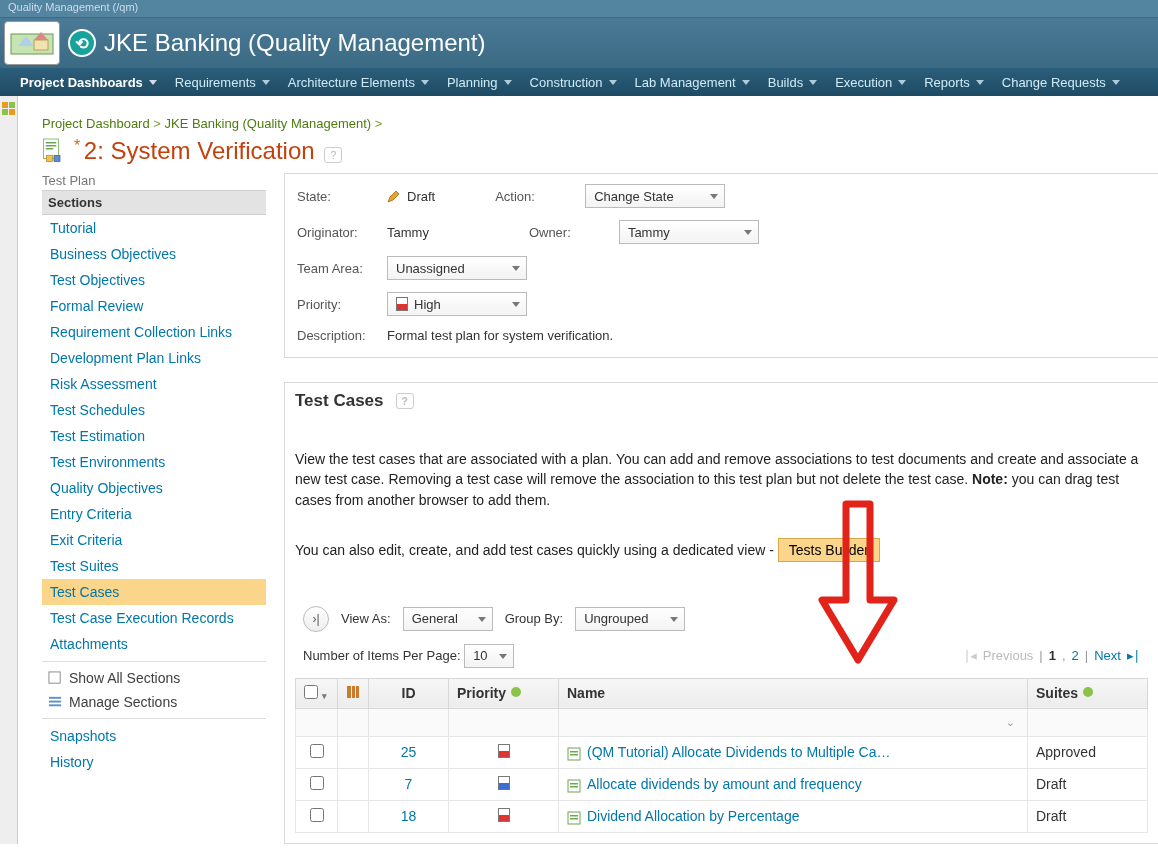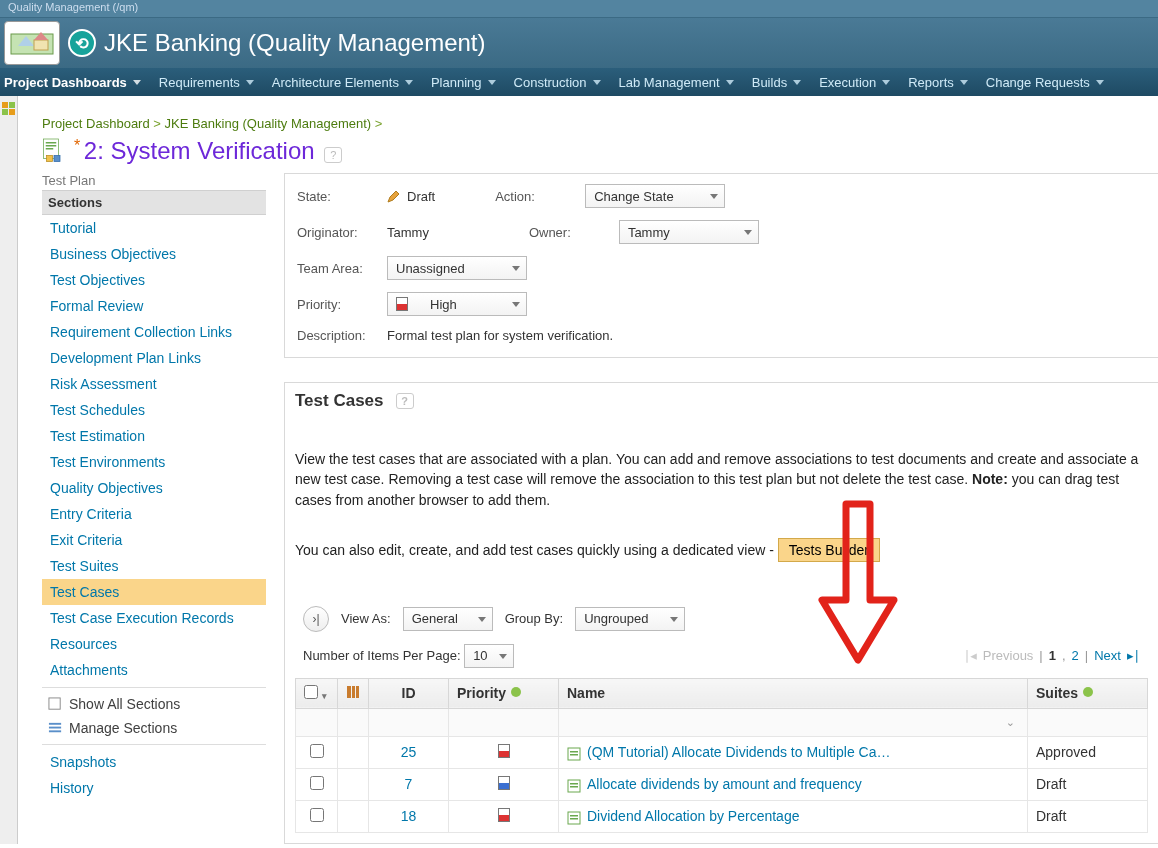--- a/index.html
+++ b/index.html
@@ -9,42 +9,42 @@
   
   .top-titlebar { background: #5384a0; color: #cde; height: 18px; font-size: 11px; padding: 1px 8px; border-bottom: 1px solid #3b6a84; }
 
   
   .banner { background: linear-gradient(#4a7a96, #3b6a84); height: 50px; display: flex; align-items: center; padding: 2px 4px; gap: 8px; }
   .home-icon-box { width: 56px; height: 44px; background: #fff; border-radius: 4px; display: flex; align-items: center; justify-content: center; border: 1px solid #999; }
   .logo-circle { width: 28px; height: 28px; border-radius: 50%; background: #17a39b; color: #fff; display: flex; align-items: center; justify-content: center; font-size: 16px; font-weight: bold; border: 2px solid #fff; }
   .banner-title { color: #fff; font-size: 24px; font-weight: normal; }
 
   
-  .main-nav { background: linear-gradient(#2b5e7b, #1e4a63); height: 28px; display: flex; align-items: center; padding: 0 4px; gap: 18px; }
+  .main-nav { background: linear-gradient(#2b5e7b, #1e4a63); height: 28px; display: flex; align-items: center; padding: 0 20px; gap: 18px; }
   .main-nav .nav-item { color: #cfeaf7; font-size: 13px; cursor: pointer; display: flex; align-items: center; gap: 4px; }
   .main-nav .nav-item.active { color: #fff; font-weight: bold; }
   .chev { width: 0; height: 0; border-left: 4px solid transparent; border-right: 4px solid transparent; border-top: 5px solid currentColor; margin-left: 2px; opacity: .8; }
 
   
   .layout { display: flex; }
   .mini-rail { width: 18px; background: #eee; border-right: 1px solid #ccc; padding-top: 6px; display: flex; flex-direction: column; align-items: center; }
   .mini-rail-icon { width: 14px; height: 14px; display: grid; grid-template-columns: 6px 6px; grid-template-rows: 6px 6px; gap: 1px; cursor: pointer; }
   .mini-rail-icon span:nth-child(1){background:#e79d1b;} .mini-rail-icon span:nth-child(2){background:#8bc34a;} .mini-rail-icon span:nth-child(3){background:#8bc34a;} .mini-rail-icon span:nth-child(4){background:#e79d1b;}
 
   .content { flex: 1; padding: 20px 0 0 24px; }
 
   
   .breadcrumb { color: #7aa22e; font-size: 13px; margin-bottom: 6px; }
   .breadcrumb a { color: #4d7c0f; }
 
   
   .title-row { display: flex; align-items: flex-start; gap: 8px; margin-bottom: 8px; }
   .doc-icon { width: 24px; height: 28px; }
   .asterisk { color: #e06500; font-size: 16px; vertical-align: top; }
-  .page-title { font-size: 24px; font-weight: normal; color: #6d28d9; }
+  .page-title { font-size: 24px; font-weight: normal; color: #c2410c; }
   .help-badge { width: 18px; height: 16px; border: 1px solid #ccc; border-radius: 3px; color: #bbb; font-size: 11px; display: inline-flex; align-items: center; justify-content: center; margin-left: 6px; cursor: pointer; }
 
   
   .split { display: flex; gap: 18px; margin-top: 4px; }
   .left-col { width: 224px; }
   .tp-label { color: #777; font-size: 13px; margin-bottom: 2px; }
   .sections-header { background: #e3e3e3; font-weight: bold; padding: 4px 6px; border-top: 1px solid #d0d0d0; border-bottom: 1px solid #d0d0d0; }
   .section-list { }
   .section-item { padding: 5px 8px; color: #0077aa; cursor: pointer; font-size: 14px; }
   .section-item.selected { background: #fad58a; color: #0077aa; }
@@ -206,21 +206,20 @@
             <div class="section-item">Risk Assessment</div>
             <div class="section-item">Test Schedules</div>
             <div class="section-item">Test Estimation</div>
             <div class="section-item">Test Environments</div>
             <div class="section-item">Quality Objectives</div>
             <div class="section-item">Entry Criteria</div>
             <div class="section-item">Exit Criteria</div>
             <div class="section-item">Test Suites</div>
             <div class="section-item selected">Test Cases</div>
             <div class="section-item">Test Case Execution Records</div>
-            <div class="section-item">Resources</div>
             <div class="section-item">Attachments</div>
           </div>
         <div class="section-sep"></div>
         <div class="section-action">
           <svg class="small-icon" viewBox="0 0 16 16">
               <rect x="1" y="1" width="12" height="12" fill="#fff" stroke="#888"></rect>
             </svg>
           <span>Show All Sections</span>
         </div>
         <div class="section-action">
@@ -267,21 +266,21 @@
             <div class="info-label">Team Area:</div>
             <div class="dropdown" style="min-width:140px">
                 <span>Unassigned</span>
                 <span class="dd-chev"></span>
               </div>
           </div>
           <div class="info-row">
             <div class="info-label">Priority:</div>
             <div class="dropdown" style="min-width:140px">
               <span class="prio-indicator" style="--pc:#d33"></span>
-              <span style="margin-left:22px">High</span>
+              <span style="margin-left:6px">High</span>
                 <span class="dd-chev"></span>
             </div>
           </div>
           <div class="info-row" style="margin-bottom:0">
             <div class="info-label">Description:</div>
             <div class="info-val">
                 <span>Formal test plan for system verification.</span>
               </div>
           </div>
         </div>

